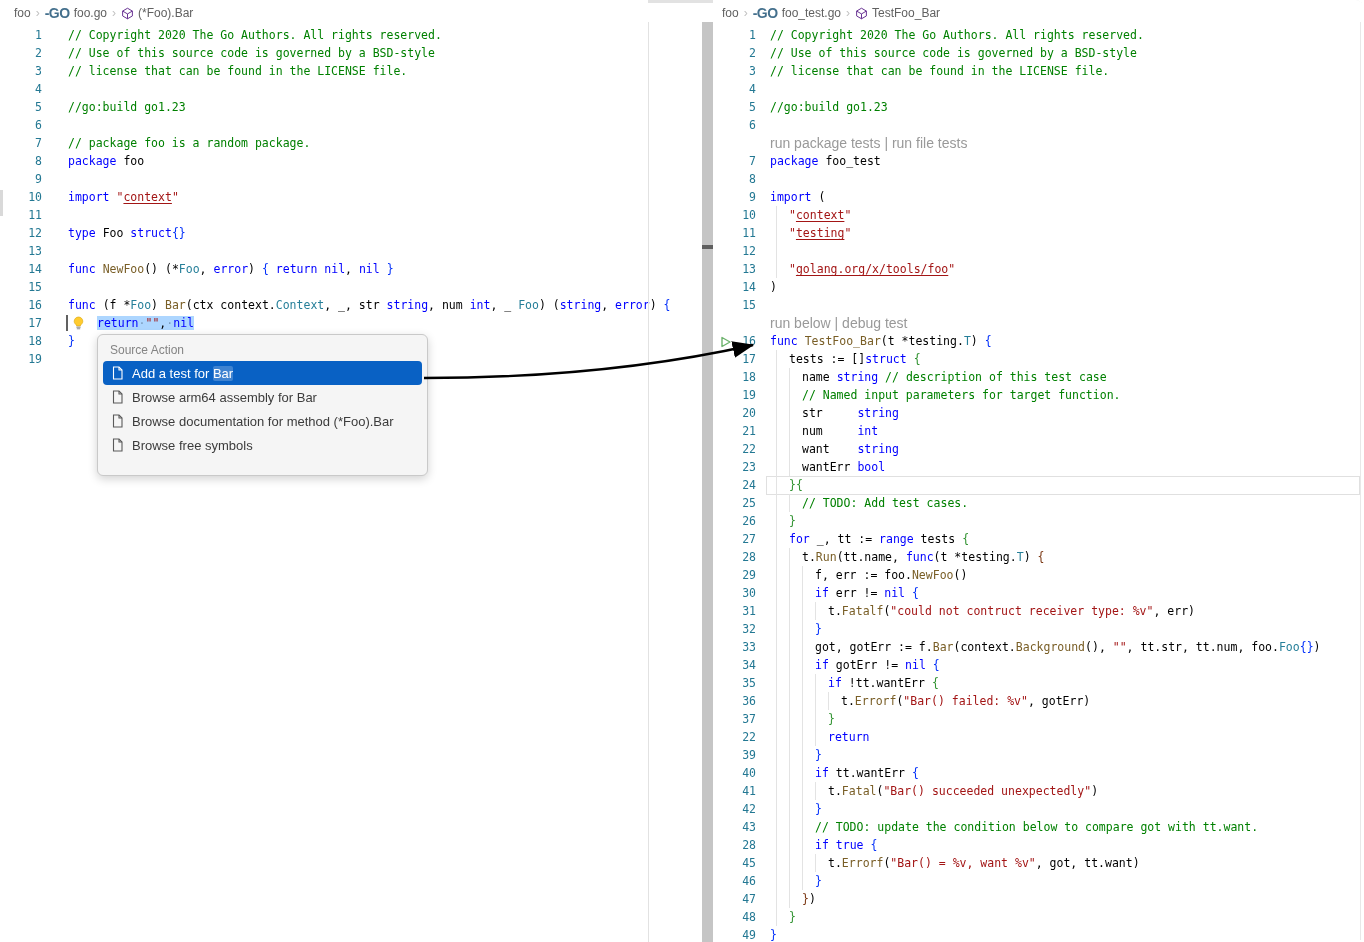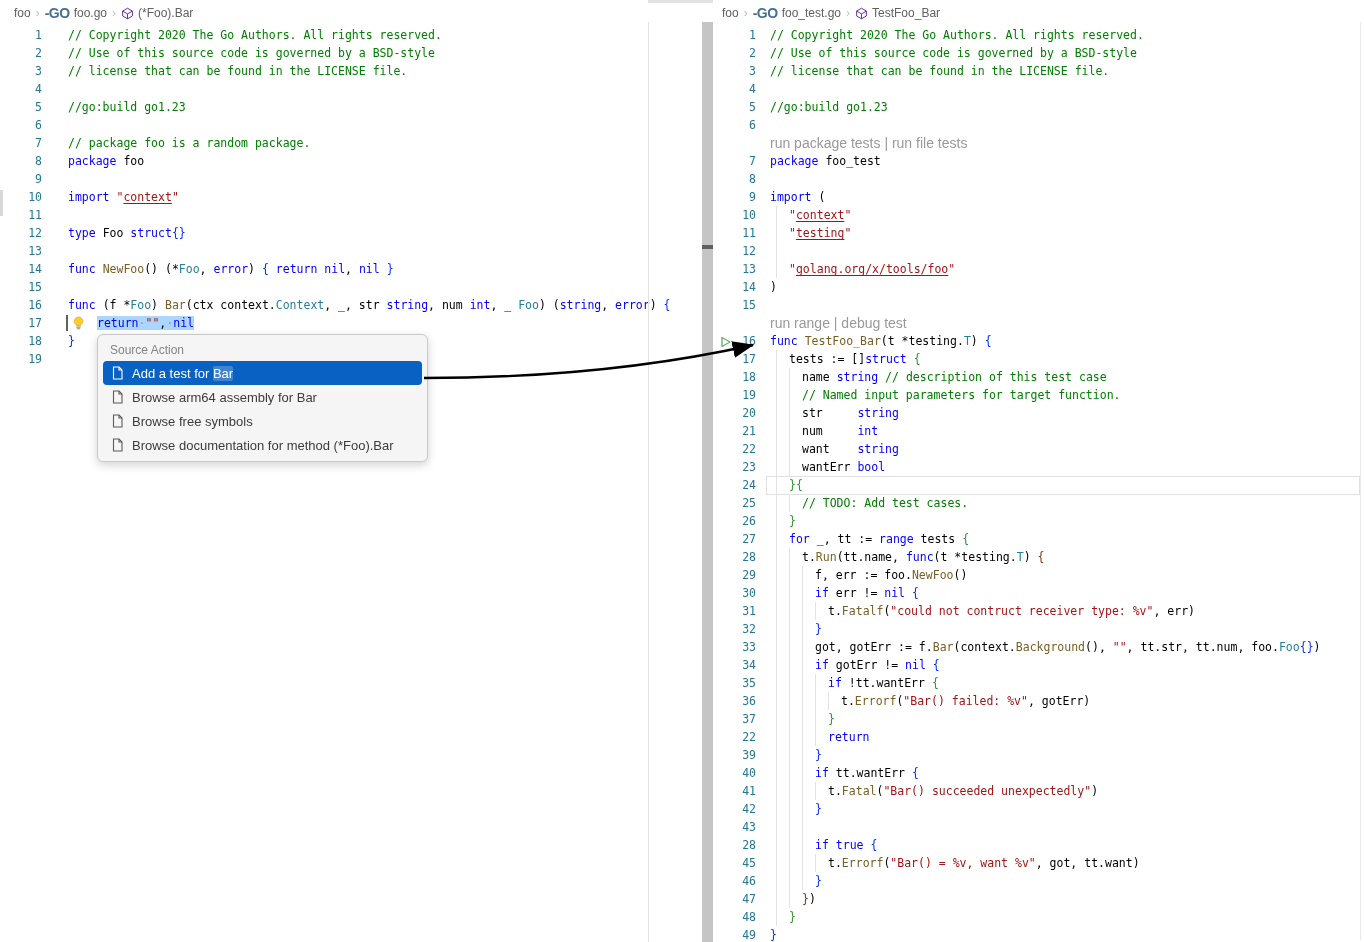--- a/index.html
+++ b/index.html
@@ -65,21 +65,21 @@
   .play  { position:absolute; left:7px;  top:3px; }
 
   .cur::before { content:''; position:absolute; left:53px; right:4px; top:0; height:17px;
                  border:1px solid #e0e0e0; pointer-events:none; }
 
   .left-marker { position:absolute; left:0; top:190px; width:3px; height:26px; background:#d9d9d9; }
 
   
   .menu { position:absolute; left:97px; top:334px; width:331px; background:#f5f5f5;
           border:1px solid #c9c9c9; border-radius:6px; box-shadow:0 3px 10px rgba(0,0,0,0.18);
-          padding:4px 0 4px 0; z-index:5; }
+          padding:4px 0 18px 0; z-index:5; }
   .menu-header { height:22px; line-height:22px; padding-left:12px; font-size:12px; color:#848484; }
   .menu-item { height:24px; display:flex; align-items:center; gap:8px; padding-left:8px; margin:0 5px;
                font-size:13px; color:#3c3c3c; border-radius:4px; }
   .menu-item .mi-icon { display:flex; color:#5a5a5a; }
   .menu-item.selected { background:#0961c4; color:#ffffff; }
   .menu-item.selected .mi-icon { color:#ffffff; }
   .match { background:rgba(255,255,255,0.22); border-radius:2px; }
 
   .arrow-overlay { position:absolute; left:0; top:0; width:1364px; height:942px; pointer-events:none; z-index:6; }
 </style>
@@ -165,21 +165,21 @@
         <div class="row"><span class="content lens">run package tests | run file tests</span></div>
         <div class="row"><span class="ln">7</span><span class="content"><span class="tk-k">package</span><span class="tk-p"> foo_test</span></span></div>
         <div class="row"><span class="ln">8</span><span class="content"></span></div>
         <div class="row"><span class="ln">9</span><span class="content"><span class="tk-k">import</span><span class="tk-p"> (</span></span></div>
         <div class="row"><span class="ln">10</span><span class="content"><span class="gp"></span><span class="g"></span><span class="tk-s">"</span><span class="tk-u">context</span><span class="tk-s">"</span></span></div>
         <div class="row"><span class="ln">11</span><span class="content"><span class="gp"></span><span class="g"></span><span class="tk-s">"</span><span class="tk-u">testing</span><span class="tk-s">"</span></span></div>
         <div class="row"><span class="ln">12</span><span class="content"><span class="gp"></span><span class="g"></span></span></div>
         <div class="row"><span class="ln">13</span><span class="content"><span class="gp"></span><span class="g"></span><span class="tk-s">"</span><span class="tk-u">golang.org/x/tools/foo</span><span class="tk-s">"</span></span></div>
         <div class="row"><span class="ln">14</span><span class="content"><span class="tk-p">)</span></span></div>
         <div class="row"><span class="ln">15</span><span class="content"></span></div>
-        <div class="row"><span class="content lens">run range | debug test</span></div>
+        <div class="row"><span class="content lens">run below | debug test</span></div>
         <div class="row"><span class="ln">16</span><span class="play"><svg width="12" height="12" viewBox="0 0 12 12">
               <path d="M2 1.5 L10 6 L2 10.5 Z" fill="none" stroke="#6cb26c" stroke-width="1.4" stroke-linejoin="round"></path>
             </svg></span><span class="content"><span class="tk-k">func</span><span class="tk-p"> </span><span class="tk-f">TestFoo_Bar</span><span class="tk-p">(t *testing.</span><span class="tk-t">T</span><span class="tk-p">) </span><span class="tk-b1">{</span></span></div>
         <div class="row"><span class="ln">17</span><span class="content"><span class="gp"></span><span class="g"></span><span class="tk-p">tests := []</span><span class="tk-k">struct</span><span class="tk-p"> </span><span class="tk-b2">{</span></span></div>
         <div class="row"><span class="ln">18</span><span class="content"><span class="gp"></span><span class="g"></span><span class="g"></span><span class="tk-p">name </span><span class="tk-k">string</span><span class="tk-p"> </span><span class="tk-c">// description of this test case</span></span></div>
         <div class="row"><span class="ln">19</span><span class="content"><span class="gp"></span><span class="g"></span><span class="g"></span><span class="tk-c">// Named input parameters for target function.</span></span></div>
         <div class="row"><span class="ln">20</span><span class="content"><span class="gp"></span><span class="g"></span><span class="g"></span><span class="tk-p">str     </span><span class="tk-k">string</span></span></div>
         <div class="row"><span class="ln">21</span><span class="content"><span class="gp"></span><span class="g"></span><span class="g"></span><span class="tk-p">num     </span><span class="tk-k">int</span></span></div>
         <div class="row"><span class="ln">22</span><span class="content"><span class="gp"></span><span class="g"></span><span class="g"></span><span class="tk-p">want    </span><span class="tk-k">string</span></span></div>
         <div class="row"><span class="ln">23</span><span class="content"><span class="gp"></span><span class="g"></span><span class="g"></span><span class="tk-p">wantErr </span><span class="tk-k">bool</span></span></div>
@@ -195,21 +195,21 @@
         <div class="row"><span class="ln">33</span><span class="content"><span class="gp"></span><span class="g"></span><span class="g"></span><span class="g"></span><span class="tk-p">got, gotErr := f.</span><span class="tk-f">Bar</span><span class="tk-p">(context.</span><span class="tk-f">Background</span><span class="tk-p">(), </span><span class="tk-s">""</span><span class="tk-p">, tt.str, tt.num, foo.</span><span class="tk-t">Foo</span><span class="tk-b1">{}</span><span class="tk-p">)</span></span></div>
         <div class="row"><span class="ln">34</span><span class="content"><span class="gp"></span><span class="g"></span><span class="g"></span><span class="g"></span><span class="tk-k">if</span><span class="tk-p"> gotErr != </span><span class="tk-k">nil</span><span class="tk-p"> </span><span class="tk-b1">{</span></span></div>
         <div class="row"><span class="ln">35</span><span class="content"><span class="gp"></span><span class="g"></span><span class="g"></span><span class="g"></span><span class="g"></span><span class="tk-k">if</span><span class="tk-p"> !tt.wantErr </span><span class="tk-b2">{</span></span></div>
         <div class="row"><span class="ln">36</span><span class="content"><span class="gp"></span><span class="g"></span><span class="g"></span><span class="g"></span><span class="g"></span><span class="g"></span><span class="tk-p">t.</span><span class="tk-f">Errorf</span><span class="tk-p">(</span><span class="tk-s">"Bar() failed: %v"</span><span class="tk-p">, gotErr)</span></span></div>
         <div class="row"><span class="ln">37</span><span class="content"><span class="gp"></span><span class="g"></span><span class="g"></span><span class="g"></span><span class="g"></span><span class="tk-b2">}</span></span></div>
         <div class="row"><span class="ln">22</span><span class="content"><span class="gp"></span><span class="g"></span><span class="g"></span><span class="g"></span><span class="g"></span><span class="tk-k">return</span></span></div>
         <div class="row"><span class="ln">39</span><span class="content"><span class="gp"></span><span class="g"></span><span class="g"></span><span class="g"></span><span class="tk-b1">}</span></span></div>
         <div class="row"><span class="ln">40</span><span class="content"><span class="gp"></span><span class="g"></span><span class="g"></span><span class="g"></span><span class="tk-k">if</span><span class="tk-p"> tt.wantErr </span><span class="tk-b1">{</span></span></div>
         <div class="row"><span class="ln">41</span><span class="content"><span class="gp"></span><span class="g"></span><span class="g"></span><span class="g"></span><span class="g"></span><span class="tk-p">t.</span><span class="tk-f">Fatal</span><span class="tk-p">(</span><span class="tk-s">"Bar() succeeded unexpectedly"</span><span class="tk-p">)</span></span></div>
         <div class="row"><span class="ln">42</span><span class="content"><span class="gp"></span><span class="g"></span><span class="g"></span><span class="g"></span><span class="tk-b1">}</span></span></div>
-        <div class="row"><span class="ln">43</span><span class="content"><span class="gp"></span><span class="g"></span><span class="g"></span><span class="g"></span></span></div>
+        <div class="row"><span class="ln">43</span><span class="content"><span class="gp"></span><span class="g"></span><span class="g"></span><span class="g"></span><span class="tk-c">// TODO: update the condition below to compare got with tt.want.</span></span></div>
         <div class="row"><span class="ln">28</span><span class="content"><span class="gp"></span><span class="g"></span><span class="g"></span><span class="g"></span><span class="tk-k">if</span><span class="tk-p"> </span><span class="tk-k">true</span><span class="tk-p"> </span><span class="tk-b1">{</span></span></div>
         <div class="row"><span class="ln">45</span><span class="content"><span class="gp"></span><span class="g"></span><span class="g"></span><span class="g"></span><span class="g"></span><span class="tk-p">t.</span><span class="tk-f">Errorf</span><span class="tk-p">(</span><span class="tk-s">"Bar() = %v, want %v"</span><span class="tk-p">, got, tt.want)</span></span></div>
         <div class="row"><span class="ln">46</span><span class="content"><span class="gp"></span><span class="g"></span><span class="g"></span><span class="g"></span><span class="tk-b1">}</span></span></div>
         <div class="row"><span class="ln">47</span><span class="content"><span class="gp"></span><span class="g"></span><span class="g"></span><span class="tk-b3">}</span><span class="tk-p">)</span></span></div>
         <div class="row"><span class="ln">48</span><span class="content"><span class="gp"></span><span class="g"></span><span class="tk-b2">}</span></span></div>
         <div class="row"><span class="ln">49</span><span class="content"><span class="tk-b1">}</span></span></div>
       </div>
   </section>
 
   <div class="pane-border-right"></div>
@@ -234,30 +234,30 @@
         </span>
       <span class="mi-label">Browse arm64 assembly for Bar</span>
     </div>
     <div class="menu-item">
       <span class="mi-icon">
           <svg width="13" height="14" viewBox="0 0 13 14">
             <path d="M2.5 1 h5.5 l3 3 v9 h-8.5 z" fill="none" stroke="currentColor" stroke-width="1.1"></path>
             <path d="M8 1 v3 h3" fill="none" stroke="currentColor" stroke-width="1.1"></path>
           </svg>
         </span>
+      <span class="mi-label">Browse documentation for method (*Foo).Bar</span>
+    </div>
+    <div class="menu-item">
+      <span class="mi-icon">
+          <svg width="13" height="14" viewBox="0 0 13 14">
+            <path d="M2.5 1 h5.5 l3 3 v9 h-8.5 z" fill="none" stroke="currentColor" stroke-width="1.1"></path>
+            <path d="M8 1 v3 h3" fill="none" stroke="currentColor" stroke-width="1.1"></path>
+          </svg>
+        </span>
       <span class="mi-label">Browse free symbols</span>
-    </div>
-    <div class="menu-item">
-      <span class="mi-icon">
-          <svg width="13" height="14" viewBox="0 0 13 14">
-            <path d="M2.5 1 h5.5 l3 3 v9 h-8.5 z" fill="none" stroke="currentColor" stroke-width="1.1"></path>
-            <path d="M8 1 v3 h3" fill="none" stroke="currentColor" stroke-width="1.1"></path>
-          </svg>
-        </span>
-      <span class="mi-label">Browse documentation for method (*Foo).Bar</span>
     </div>
   </div>
 
   <svg class="arrow-overlay">
     <defs>
       <marker id="ah" markerWidth="10" markerHeight="8" refX="8.5" refY="3.5" orient="auto" markerUnits="strokeWidth">
         <path d="M0,0 L9,3.5 L0,7 Z" fill="#000"></path>
       </marker>
     </defs>
     <path d="M424,378 C540,378 650,368 753,345" stroke="#000" stroke-width="2.4" fill="none" marker-end="url(#ah)"></path>

